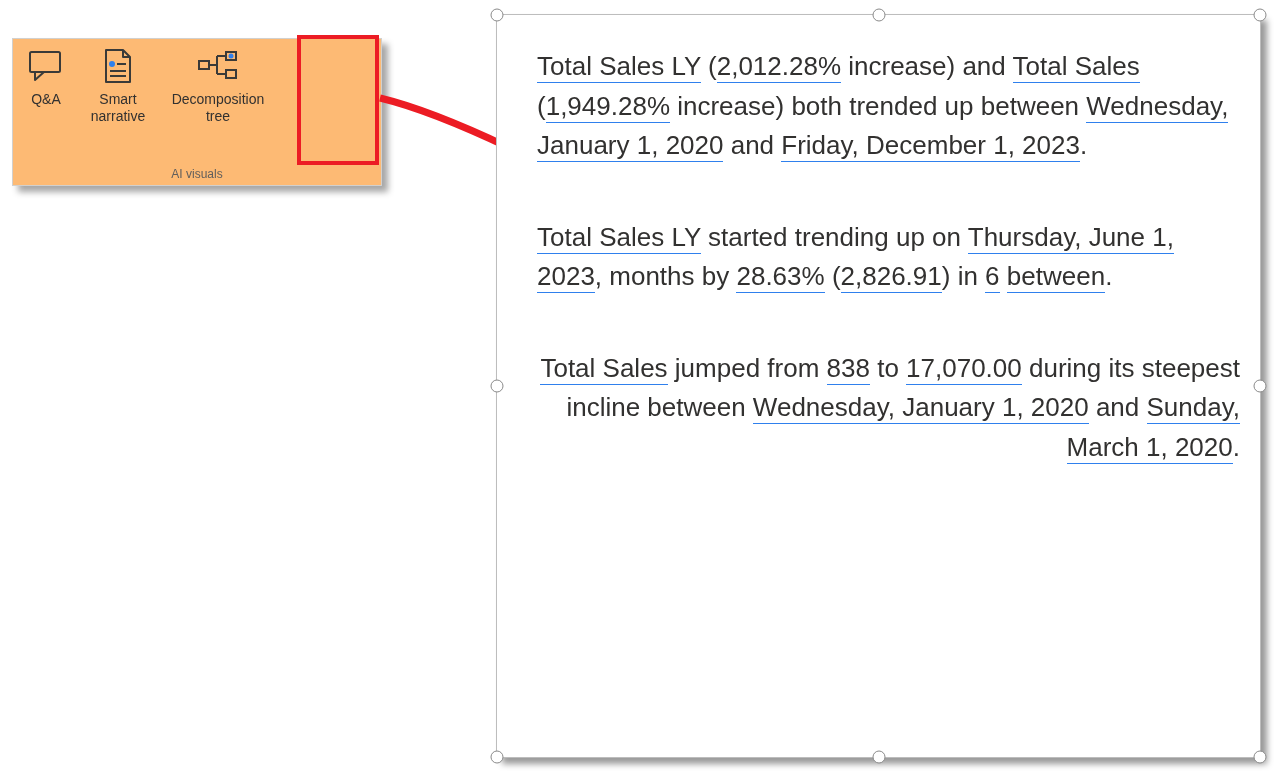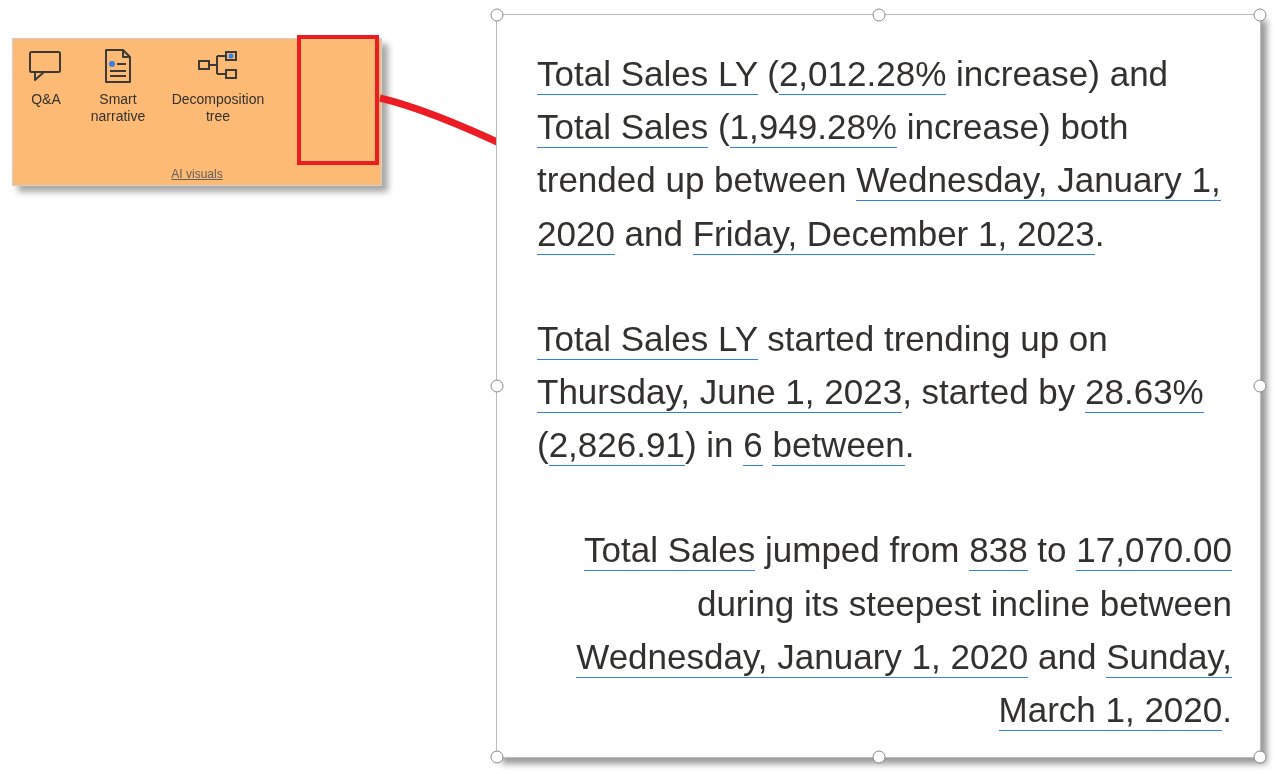--- a/index.html
+++ b/index.html
@@ -56,21 +56,20 @@
   #btn-smart { width: 78px; }
 
   .ribbon-group-label {
     font-size: 12px;
     color: #605e5c;
     text-align: center;
     padding: 0 0 4px;
     border-top: 0;
     height: 20px;
     line-height: 18px;
-    text-decoration: underline;
   }
 
   .ribbon-shadow {
     position: absolute;
     left: 18px;
     top: 44px;
     width: 370px;
     height: 148px;
     background: rgba(0,0,0,0.35);
     filter: blur(3px);
@@ -109,22 +108,22 @@
     height: 13px;
     border: 1px solid #8a8a8a;
     background: #fff;
     border-radius: 50%;
     transform: translate(-50%, -50%);
   }
   .narrative {
     position: absolute;
     left: 40px;
     top: 32px;
-    right: 28px;
-    font-size: 35px;
+    right: 20px;
+    font-size: 26px;
     line-height: 1.52;
     color: #323130;
   }
   .narrative p { margin: 0 0 52px 0; }
   .narrative p:last-child { margin-bottom: 0; text-align: right; }
   .dv { 
     color: #323130;
     border-bottom: 1px solid #2f80ed;
     padding-bottom: 1px;
   }
@@ -209,19 +208,19 @@
   <div class="handle" style="left:100%; top:50%;"></div>
   <div class="handle" style="left:0%;   top:100%;"></div>
   <div class="handle" style="left:50%;  top:100%;"></div>
   <div class="handle" style="left:100%; top:100%;"></div>
 
   <div class="narrative">
     <p>
       <span class="dv">Total Sales LY</span><span> (</span><span class="dv">2,012.28%</span><span> increase) and </span><span class="dv">Total Sales</span><span> (</span><span class="dv">1,949.28%</span><span> increase) both trended up between </span><span class="dv">Wednesday, January 1, 2020</span><span> and </span><span class="dv">Friday, December 1, 2023</span><span>.</span>
     </p>
     <p>
-      <span class="dv">Total Sales LY</span><span> started trending up on </span><span class="dv">Thursday, June 1, 2023</span><span>, started by </span><span class="dv">28.63%</span><span> (</span><span class="dv">2,826.91</span><span>) in </span><span class="dv">6</span> <span class="dv">between</span><span>.</span>
+      <span class="dv">Total Sales LY</span><span> started trending up on </span><span class="dv">Thursday, June 1, 2023</span><span>, months by </span><span class="dv">28.63%</span><span> (</span><span class="dv">2,826.91</span><span>) in </span><span class="dv">6</span> <span class="dv">between</span><span>.</span>
     </p>
     <p>
       <span class="dv">Total Sales</span><span> jumped from </span><span class="dv">838</span><span> to </span><span class="dv">17,070.00</span><span> during its steepest incline between </span><span class="dv">Wednesday, January 1, 2020</span><span> and </span><span class="dv">Sunday, March 1, 2020</span><span>.</span>
     </p>
   </div>
 </div>
 
 </body></html>

